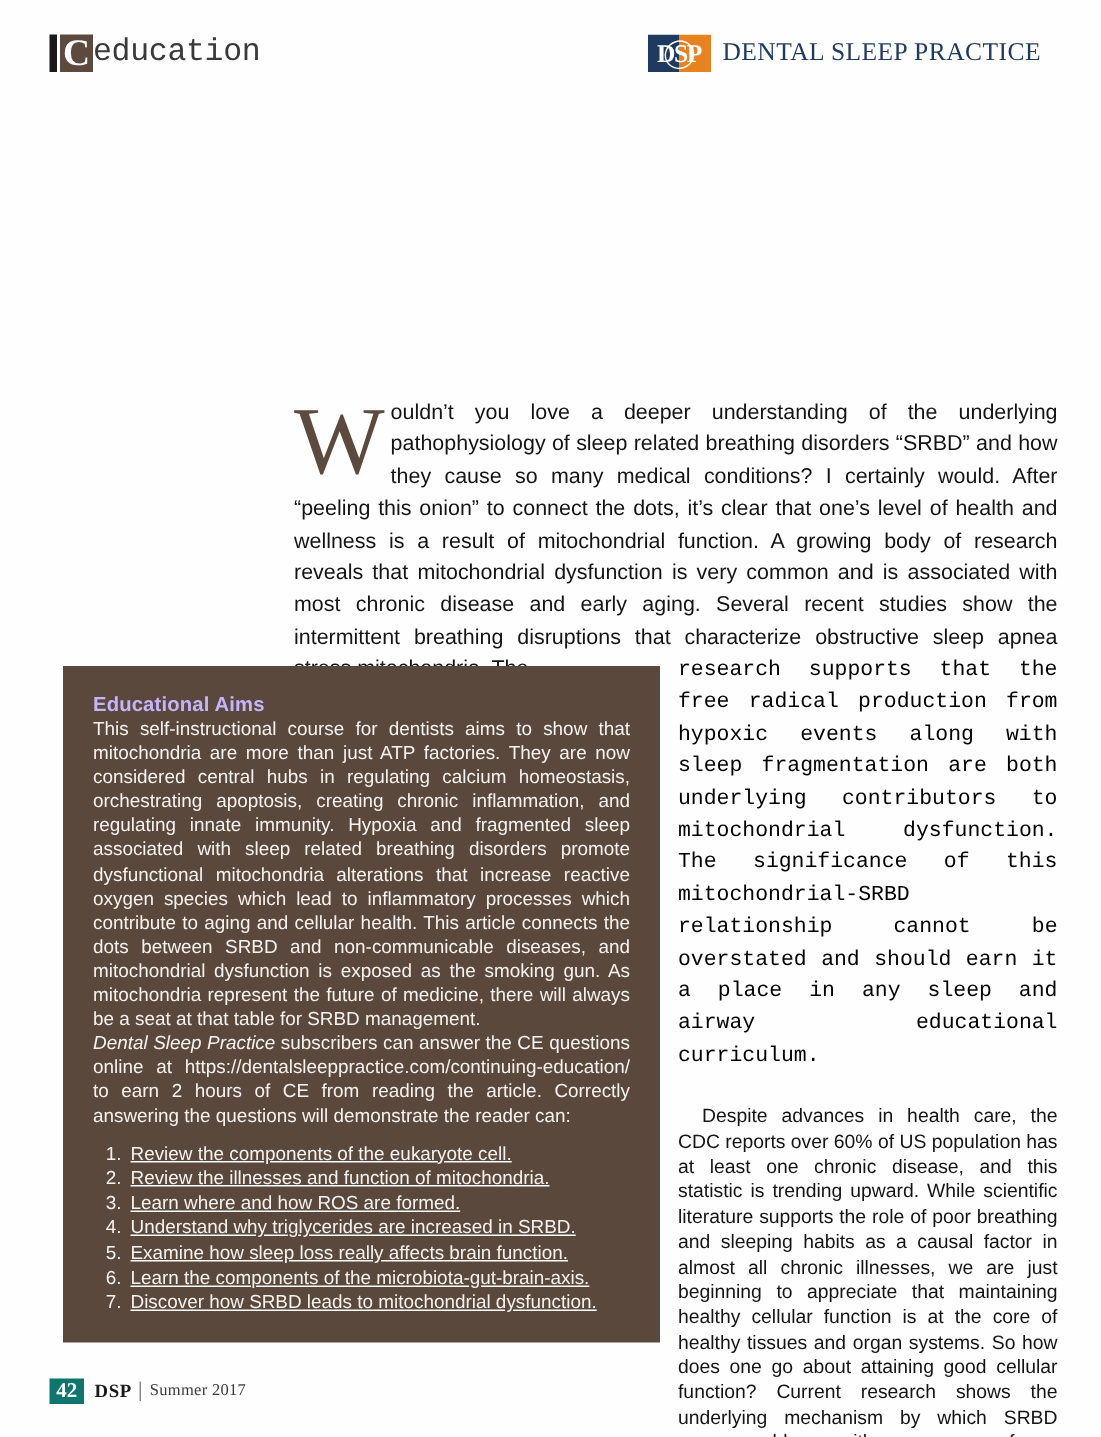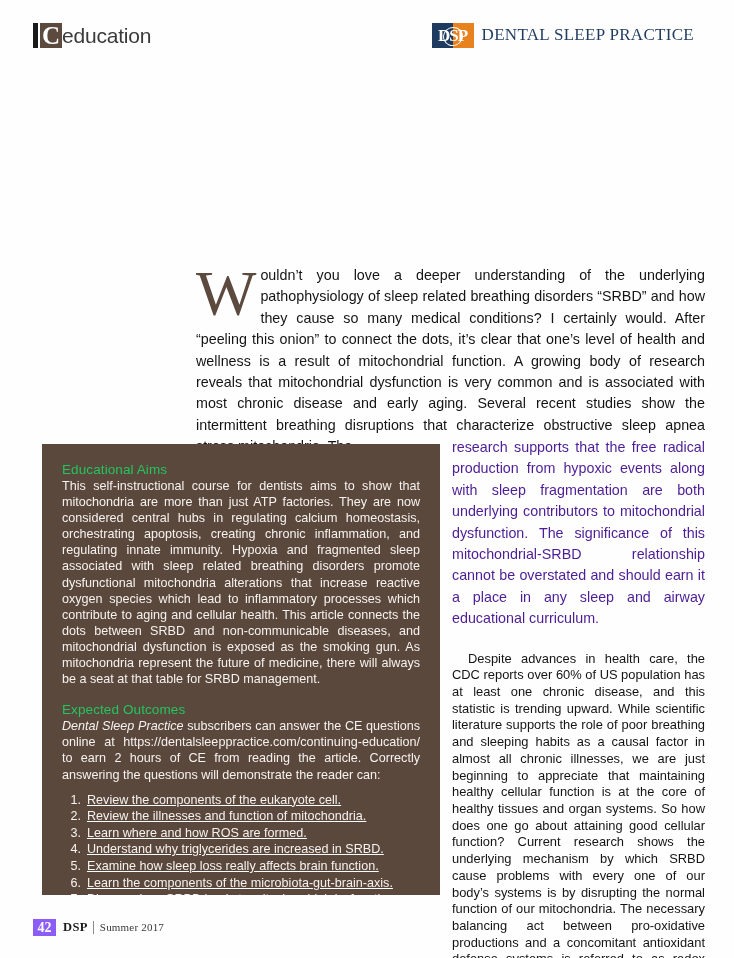--- a/index.html
+++ b/index.html
@@ -60,21 +60,21 @@
   }
   .ce-word1 {
     font-family: "Liberation Serif", serif;
     font-size: 22px;
     font-weight: 700;
     color: #2b2b2b;
     letter-spacing: -0.2px;
     line-height: 25px;
   }
   .ce-word2 {
-    font-family: Liberation Sans, sans-serif;
+    font-family: Liberation Mono, monospace;
     font-size: 21px;
     font-weight: 400;
     color: #3a3a3a;
     letter-spacing: -0.2px;
     line-height: 25px;
   }
 
   .dsp-logo {
     position: absolute;
     right: 40px;
@@ -185,23 +185,23 @@
     height: 451px;
     background: #5b483c;
     color: #ffffff;
     box-sizing: border-box;
     padding: 18px 20px 14px 20px;
     overflow: hidden;
   }
   .callout h3 {
     margin: 0 0 1px 0;
     font-size: 13.5px;
-    font-weight: 400;
+    font-weight: 700;
     letter-spacing: 0.1px;
-    color: #22c55e;
+    color: #c4b5fd;
   }
   .callout h3.second {
     margin-top: 15px;
   }
   .callout p {
     margin: 0;
     font-size: 12.6px;
     line-height: 16.1px;
     text-align: justify;
     color: #f6f2ef;
@@ -239,42 +239,43 @@
     position: absolute;
     left: 452px;
     top: 437px;
     width: 253px;
   }
   .rc-para-a {
     margin: 0;
     font-size: 14.3px;
     line-height: 21.4px;
     text-align: justify;
-    color: #4c1d95;
+    color: #000000;
+    font-family: Liberation Mono, monospace;
   }
   .rc-para-b {
     margin: 21px 0 0 0;
     font-size: 12.9px;
     line-height: 16.7px;
     text-align: justify;
     text-indent: 16px;
     color: #141414;
   }
 
   
   .footer {
     position: absolute;
     left: 33px;
     bottom: 22px;
     display: flex;
     align-items: center;
     height: 18px;
   }
   .folio-box {
-    background: #8b5cf6;
+    background: #0f766e;
     color: #ffffff;
     font-family: "Liberation Serif", serif;
     font-weight: 700;
     font-size: 14px;
     line-height: 17px;
     padding: 0 3px;
     margin-right: 7px;
     min-width: 17px;
     text-align: center;
   }
@@ -326,21 +327,20 @@
 
 
   <div class="intro">
     <span class="dropcap">W</span><span>ouldn’t you love a deeper understanding of the underlying pathophysiology of sleep related breathing disorders “SRBD” and how they cause so many medical conditions? I certainly would. After “peeling this onion” to connect the dots, it’s clear that one’s level of health and wellness is a result of mitochondrial function. A growing body of research reveals that mitochondrial dysfunction is very common and is associated with most chronic disease and early aging. Several recent studies show the intermittent breathing disruptions that characterize obstructive sleep apnea stress mitochondria. The</span>
   </div>
 
   <aside class="callout">
     <h3>Educational Aims</h3>
     <p>This self-instructional course for dentists aims to show that mitochondria are more than just ATP factories. They are now considered central hubs in regulating calcium homeostasis, orchestrating apoptosis, creating chronic inflammation, and regulating innate immunity. Hypoxia and fragmented sleep associated with sleep related breathing disorders promote dysfunctional mitochondria alterations that increase reactive oxygen species which lead to inflammatory processes which contribute to aging and cellular health. This article connects the dots between SRBD and non-communicable diseases, and mitochondrial dysfunction is exposed as the smoking gun. As mitochondria represent the future of medicine, there will always be a seat at that table for SRBD management.</p>
 
-    <h3 class="second">Expected Outcomes</h3>
     <p><em>Dental Sleep Practice</em><span> subscribers can answer the CE questions online at https://dentalsleeppractice.com/continuing-education/ to earn 2 hours of CE from reading the article. Correctly answering the questions will demonstrate the reader can:</span></p>
 
     <ol>
       <li>Review the components of the eukaryote cell.</li>
       <li>Review the illnesses and function of mitochondria.</li>
       <li>Learn where and how ROS are formed.</li>
       <li>Understand why triglycerides are increased in SRBD.</li>
       <li>Examine how sleep loss really affects brain function.</li>
       <li>Learn the components of the microbiota-gut-brain-axis.</li>
       <li>Discover how SRBD leads to mitochondrial dysfunction.</li>

